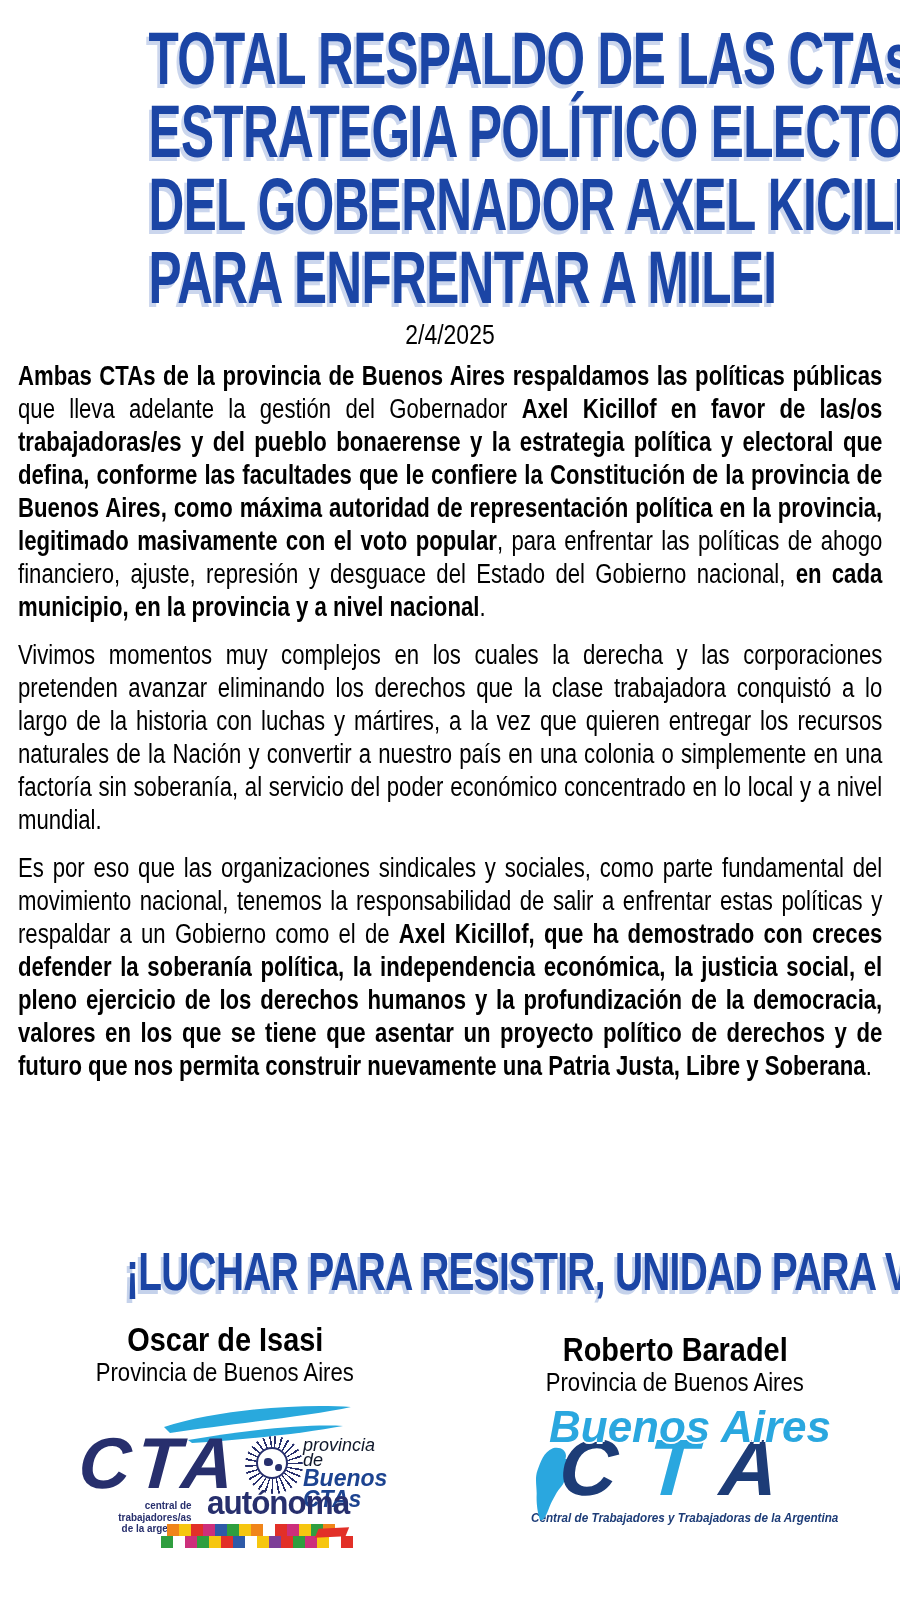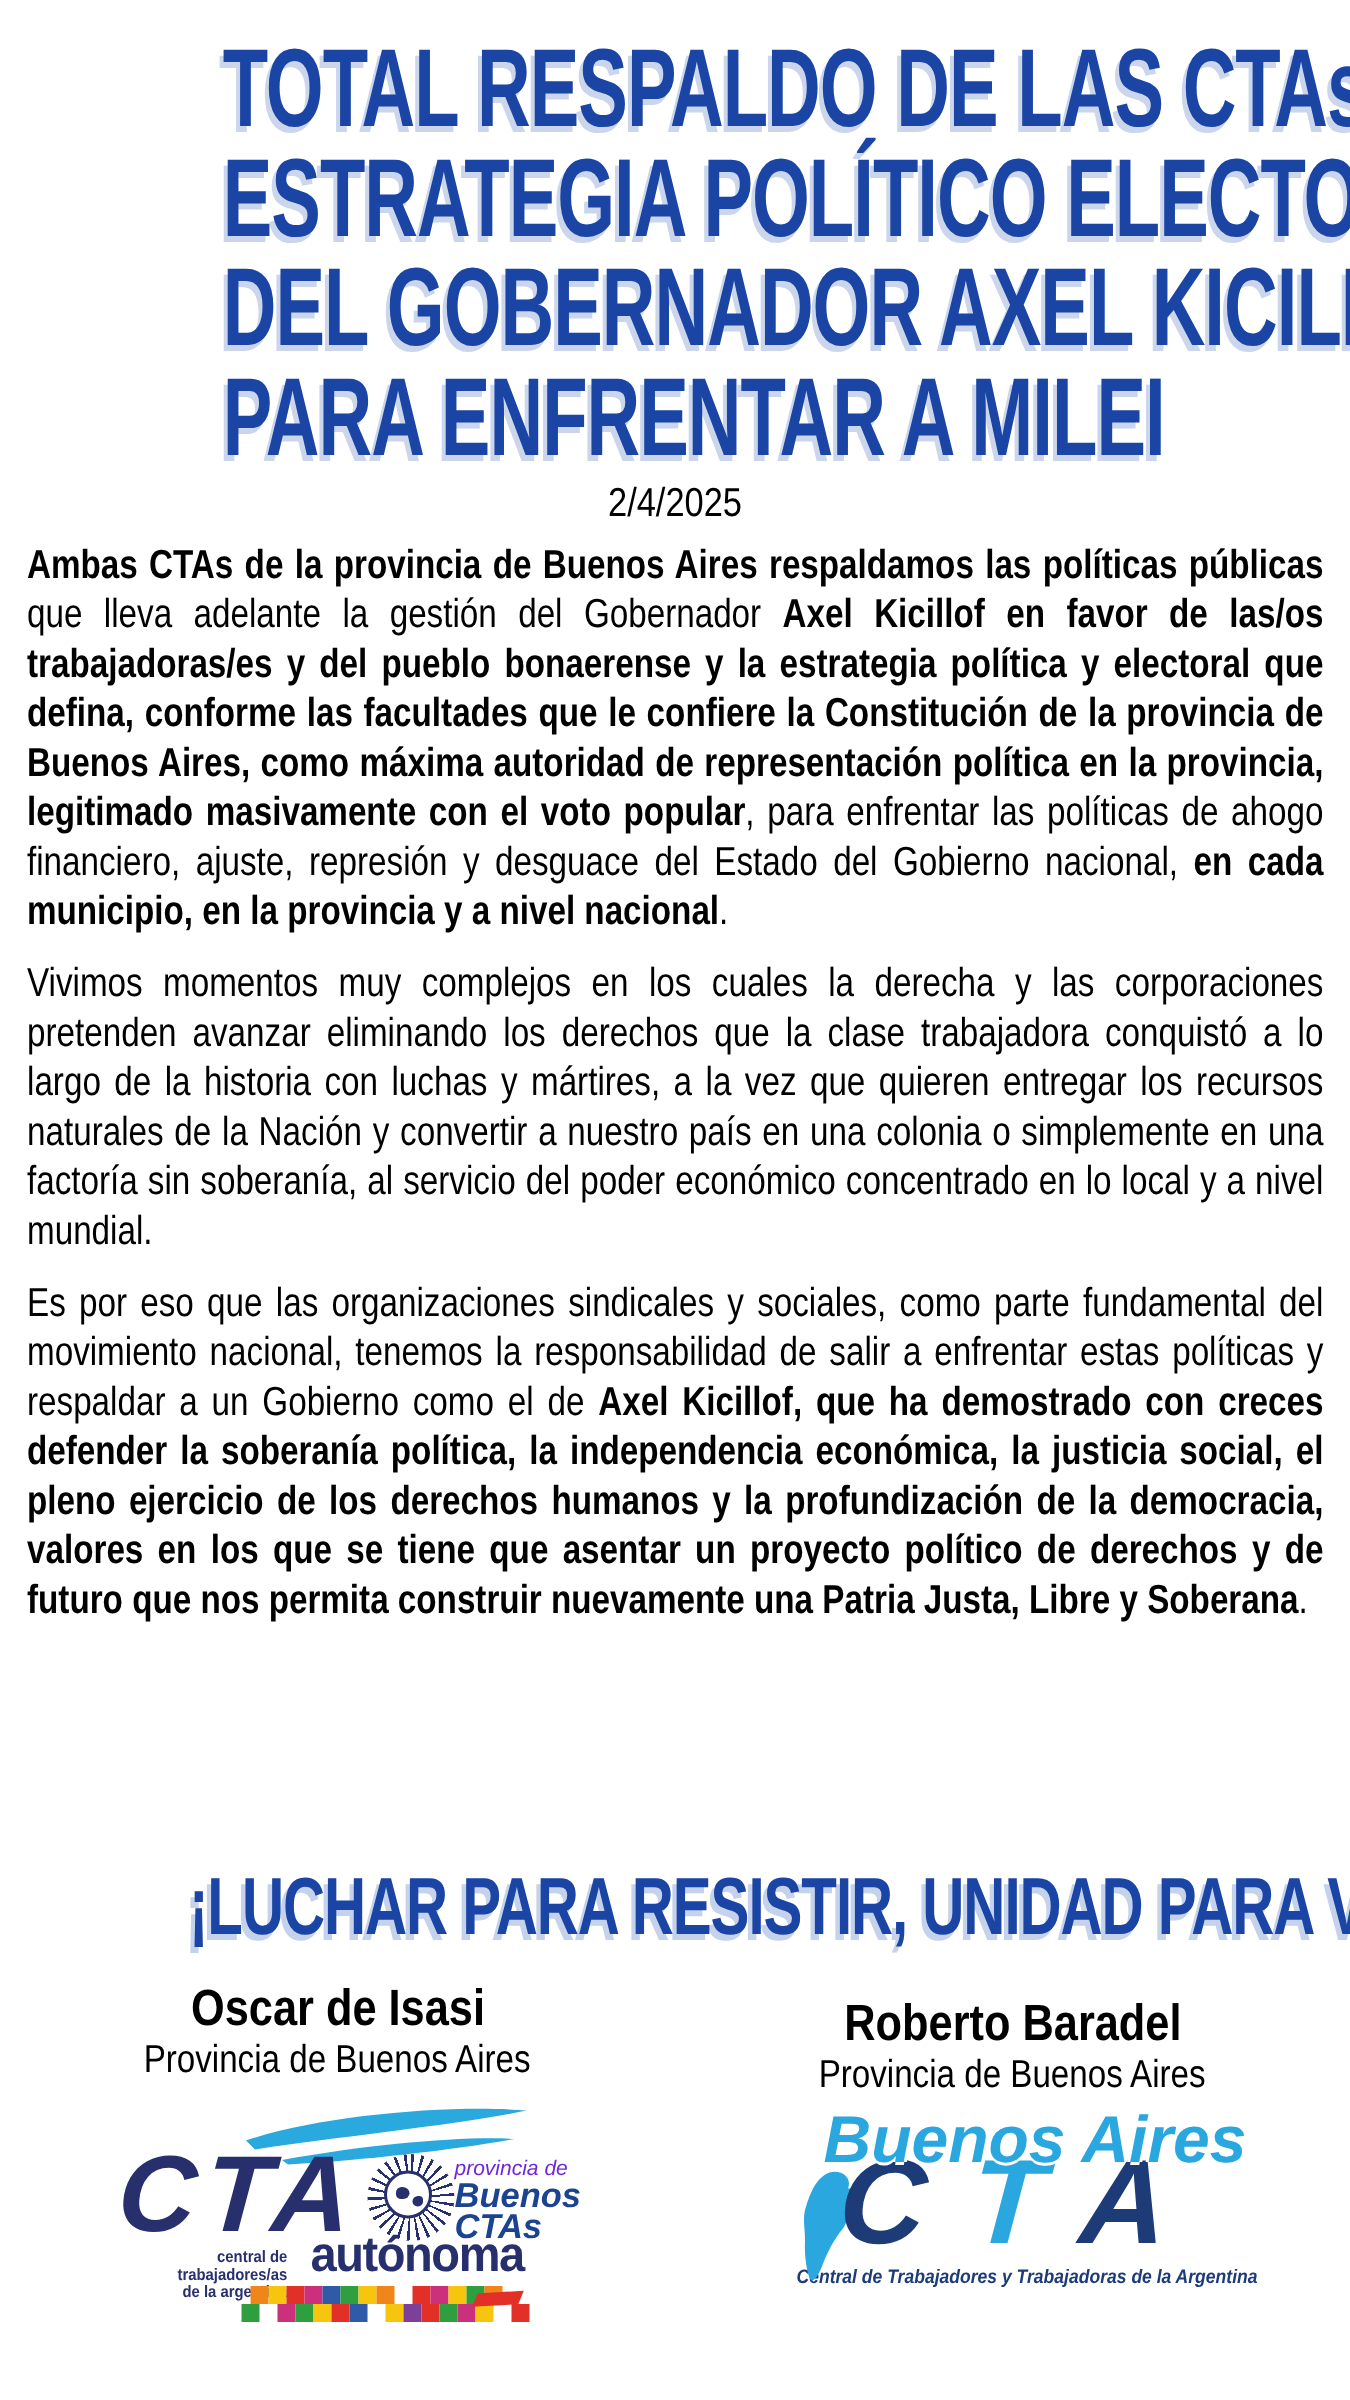--- a/index.html
+++ b/index.html
@@ -98,21 +98,21 @@
     position:absolute;left:180px;top:36px;width:58px;height:58px;border-radius:50%;
     background:repeating-conic-gradient(#272f6d 0deg 4deg, transparent 4deg 14deg);
   }
   .ctaa-sun-core{
     position:absolute;left:11px;top:11px;width:32px;height:32px;border-radius:50%;
     background:#fff;border:2px solid #272f6d;box-sizing:border-box;
   }
   .ctaa-sun-land1{position:absolute;left:6px;top:9px;width:9px;height:8px;background:#272f6d;border-radius:45% 55% 50% 40%;}
   .ctaa-sun-land2{position:absolute;left:17px;top:15px;width:7px;height:7px;background:#272f6d;border-radius:55% 40% 50% 50%;}
   .ctaa-prov{position:absolute;left:238px;top:38px;text-align:left;font-style:italic;}
-  .ctaa-prov-small{font-size:14px;line-height:15px;color:#6d28d9;font-weight:400;}
+  .ctaa-prov-small{font-size:18px;line-height:15px;color:#0f172a;font-weight:400;}
   .ctaa-prov-big{font-size:23px;line-height:21px;color:#1c4390;font-weight:700;}
   .ctaa-tagline{
     position:absolute;left:14px;top:100px;width:125px;
     text-align:right;font-size:11px;line-height:11.5px;color:#272f6d;font-weight:700;
     transform:scaleX(0.9);transform-origin:0 0;
   }
   .ctaa-autonoma{
     position:absolute;left:142px;top:86px;
     font-size:33px;line-height:34px;font-weight:700;color:#272f6d;letter-spacing:-1px;
     transform:scaleX(0.95);transform-origin:0 0;

